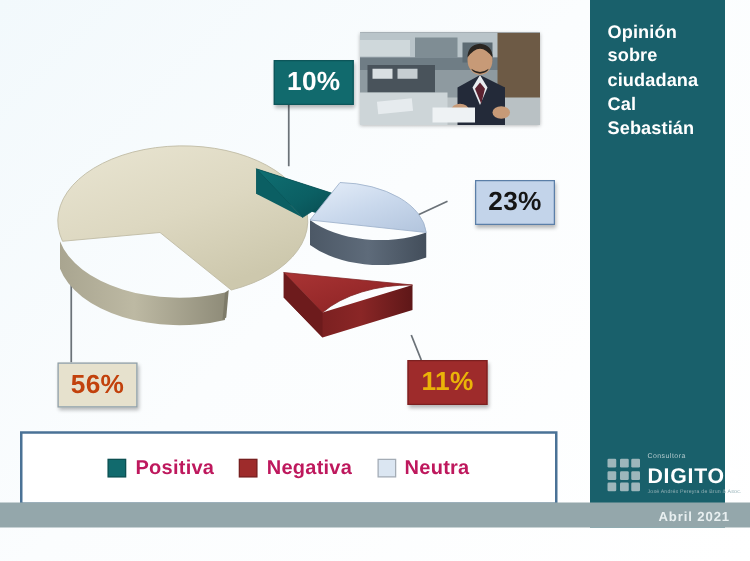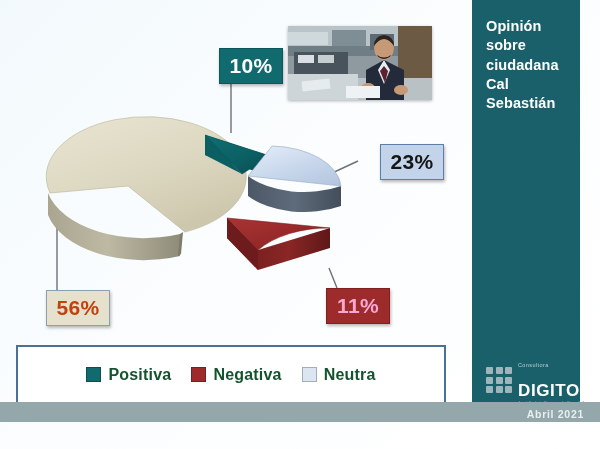--- a/index.html
+++ b/index.html
@@ -31,21 +31,21 @@
   .logo-grid{
     position:absolute;left:0;top:6px;width:26px;height:26px;
     display:grid;grid-template-columns:repeat(3,1fr);grid-template-rows:repeat(3,1fr);
     gap:2.5px;
   }
   .logo-grid i{display:block;background:#9db6bb;border-radius:1px;}
   .logo-text{position:absolute;left:32px;top:2px;width:80px;}
   .logo-sup{font-size:5.5px;color:#b9ced2;letter-spacing:.4px;display:block;line-height:1;}
   .logo-main{
     font-size:17px;font-weight:bold;color:#ffffff;letter-spacing:.6px;
-    display:block;line-height:1.05;margin-top:13px;
+    display:block;line-height:1.05;margin-top:3px;
   }
   .logo-sub{
     font-size:4.2px;color:#93b0b6;letter-spacing:.15px;display:block;
     line-height:1;margin-top:2px;white-space:nowrap;overflow:hidden;
   }
 
   
   .footer-bar{
     position:absolute;left:0;top:402px;width:600px;height:20px;
     background:#94a7ab;
@@ -69,36 +69,36 @@
 
   
   .callout{
     position:absolute;display:flex;align-items:center;justify-content:center;
     font-weight:bold;font-size:21px;letter-spacing:.3px;
     box-shadow:1px 2px 3px rgba(0,0,0,.28);
     margin-left:20px;
   }
   .cl-10{left:199px;top:48px;width:62px;height:34px;background:#116a6d;color:#ffffff;border:1px solid #0d565a;}
   .cl-23{left:360px;top:144px;width:62px;height:34px;background:#c3d4ea;color:#151515;border:1px solid #5b7fa8;}
-  .cl-11{left:306px;top:288px;width:62px;height:34px;background:#9e2b2b;color:#f9a8d4;border:1px solid #7c2020;}
+  .cl-11{left:306px;top:288px;width:62px;height:34px;background:#9e2b2b;color:#eab308;border:1px solid #7c2020;}
   .cl-56{left:26px;top:290px;width:62px;height:34px;background:#e6e1cd;color:#c2410c;border:1px solid #8ea0ad;}
 
   
   .legend-box{
     position:absolute;left:16px;top:345px;width:430px;height:59px;
     background:#ffffff;border:2px solid #4a7296;box-sizing:border-box;
     display:flex;align-items:center;justify-content:center;gap:20px;
   }
   .legend-item{display:flex;align-items:center;gap:7px;}
   .swatch{width:13px;height:13px;display:block;border:1px solid rgba(0,0,0,.25);}
   .sw-pos{background:#116a6d;}
   .sw-neu{background:#dbe6f2;}
   .sw-neg{background:#9e2b2b;}
   .sw-ns{background:#e6e1cd;}
-  .legend-label{font-size:16px;font-weight:bold;color:#14532d;letter-spacing:.2px;}
+  .legend-label{font-size:16px;font-weight:bold;color:#be185d;letter-spacing:.2px;}
 </style>
 </head>
 <body>
 
 <div id="slide">
 
   <div class="chart-stage">
     <svg viewBox="0 0 472 340" xmlns="http://www.w3.org/2000/svg">
       <defs>
         <linearGradient id="gBeigeTop" x1="0" y1="0" x2="0.6" y2="1">

